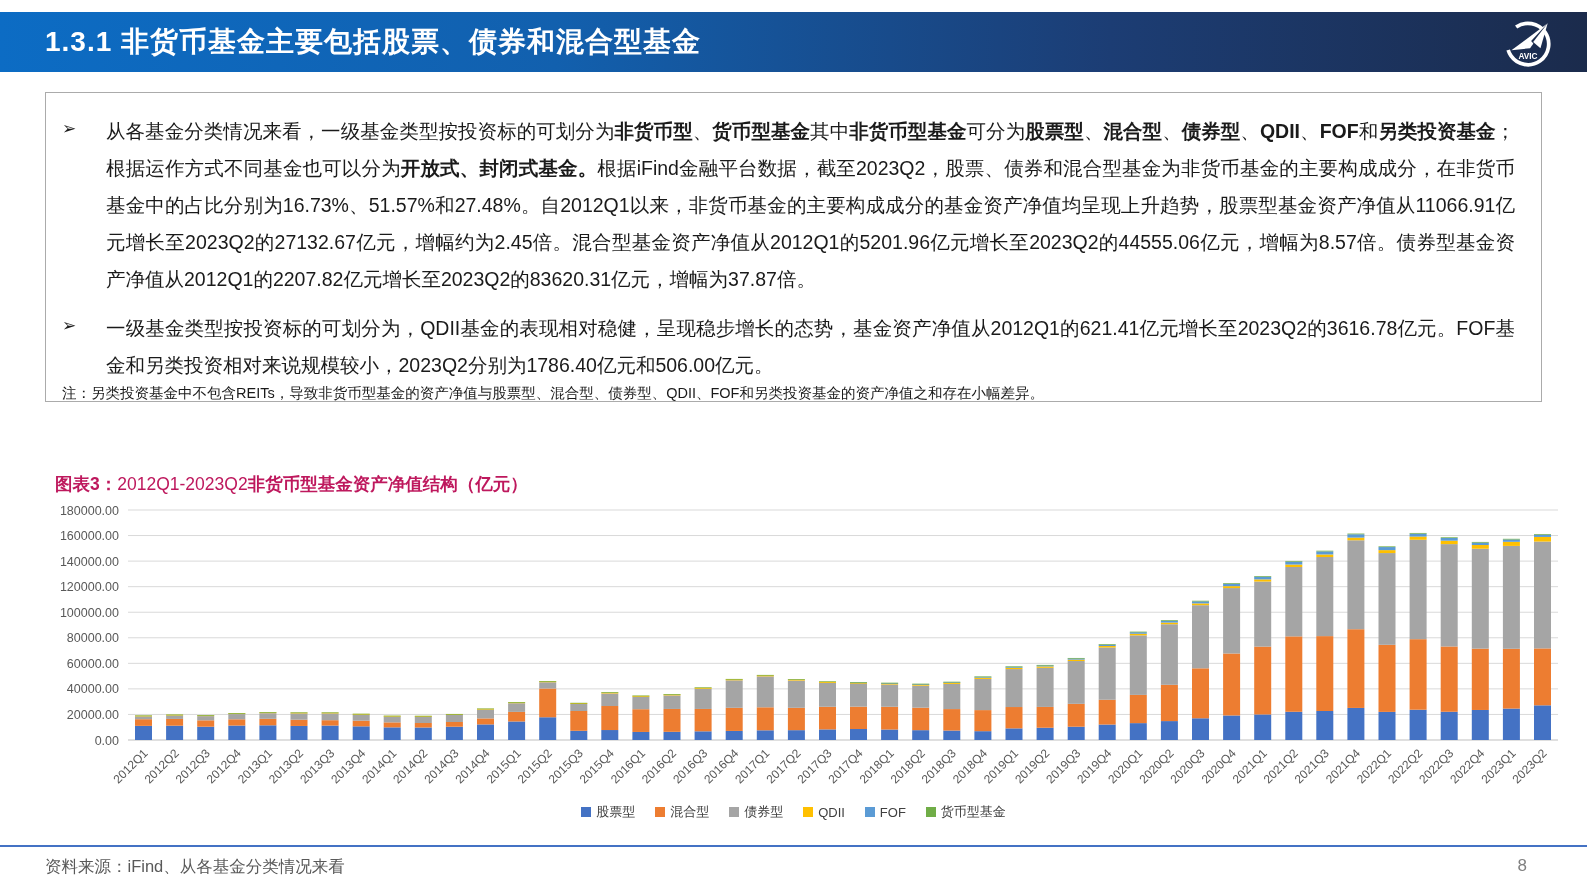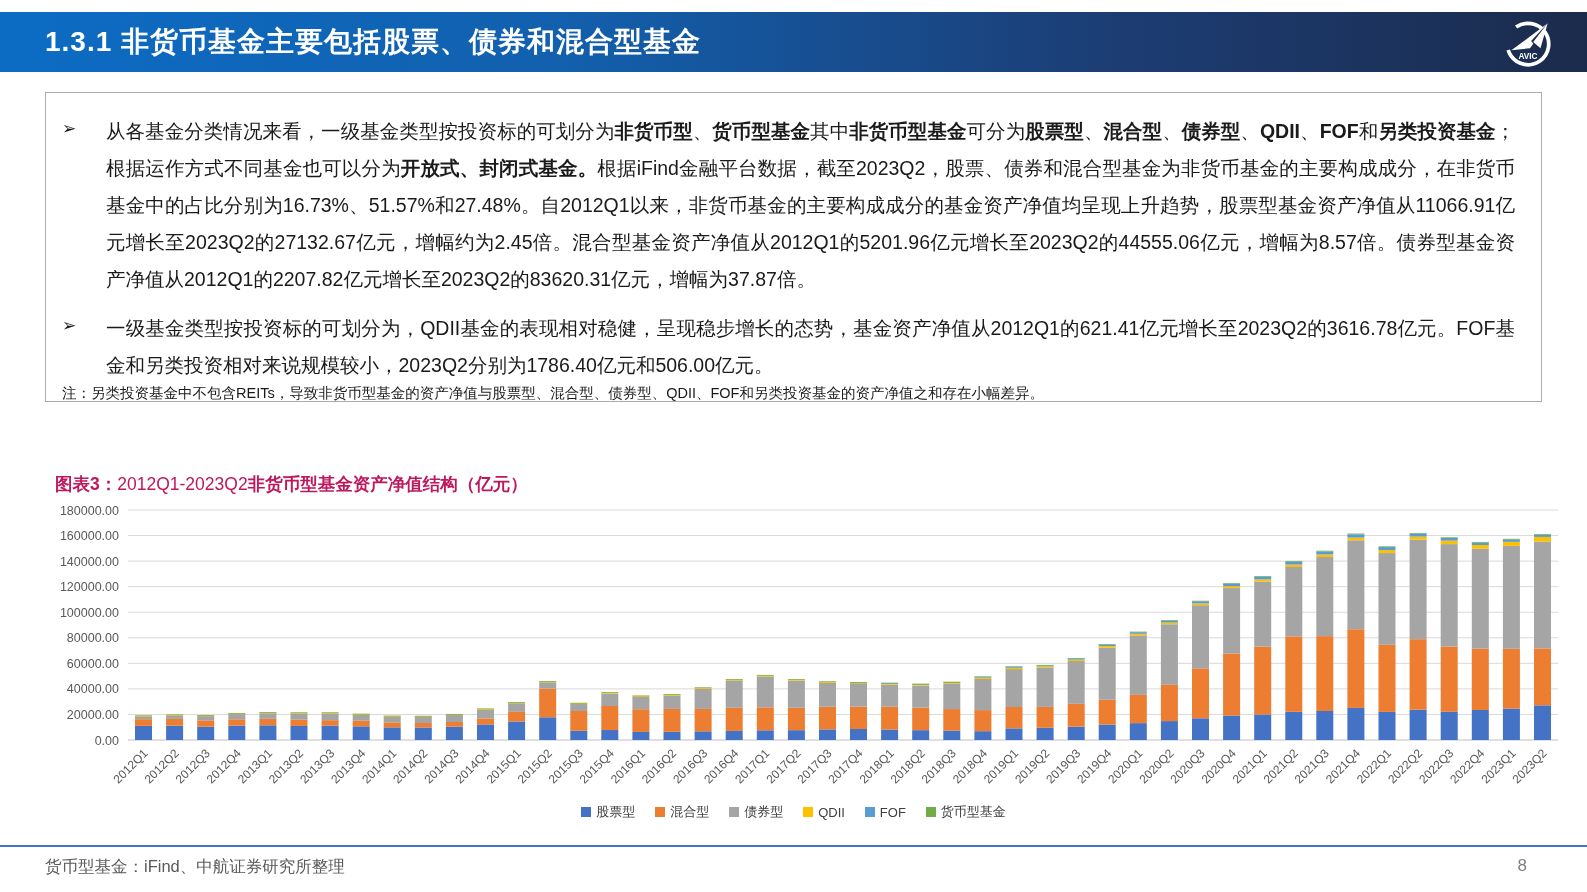--- a/index.html
+++ b/index.html
@@ -420,16 +420,16 @@
         <span class="swatch" style="background: rgb(91, 155, 213);"></span>
         <span>FOF</span>
       </div>
       <div class="legend-item">
         <span class="swatch" style="background: rgb(112, 173, 71);"></span>
         <span>货币型基金</span>
       </div>
     </div>
 
   <div class="footer-line"></div>
-  <div class="footer-source">货币型基金：iFind、中航证券研究所整理</div>
+  <div class="footer-source">资料来源：iFind、从各基金分类情况来看</div>
   <div class="footer-page">8</div>
 
 </div>
 
 </body></html>

